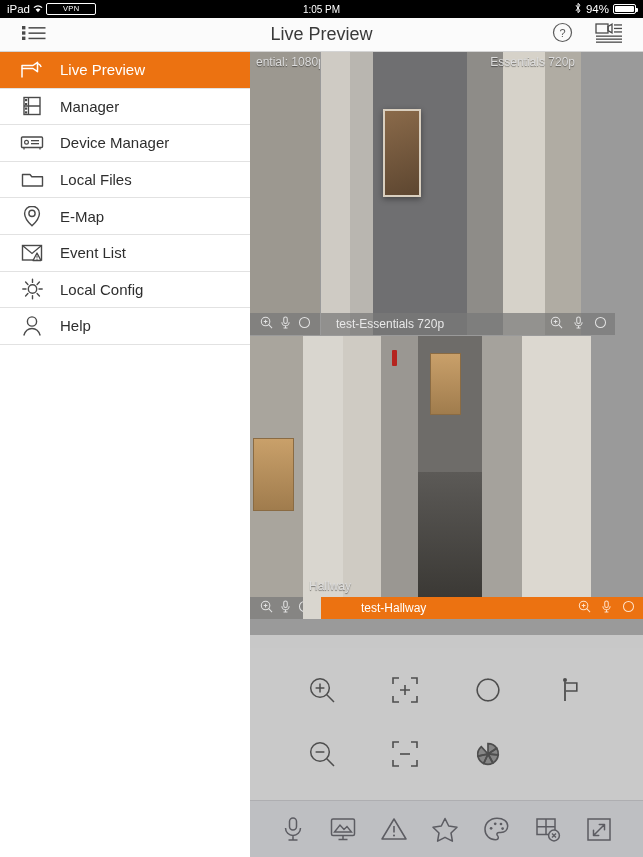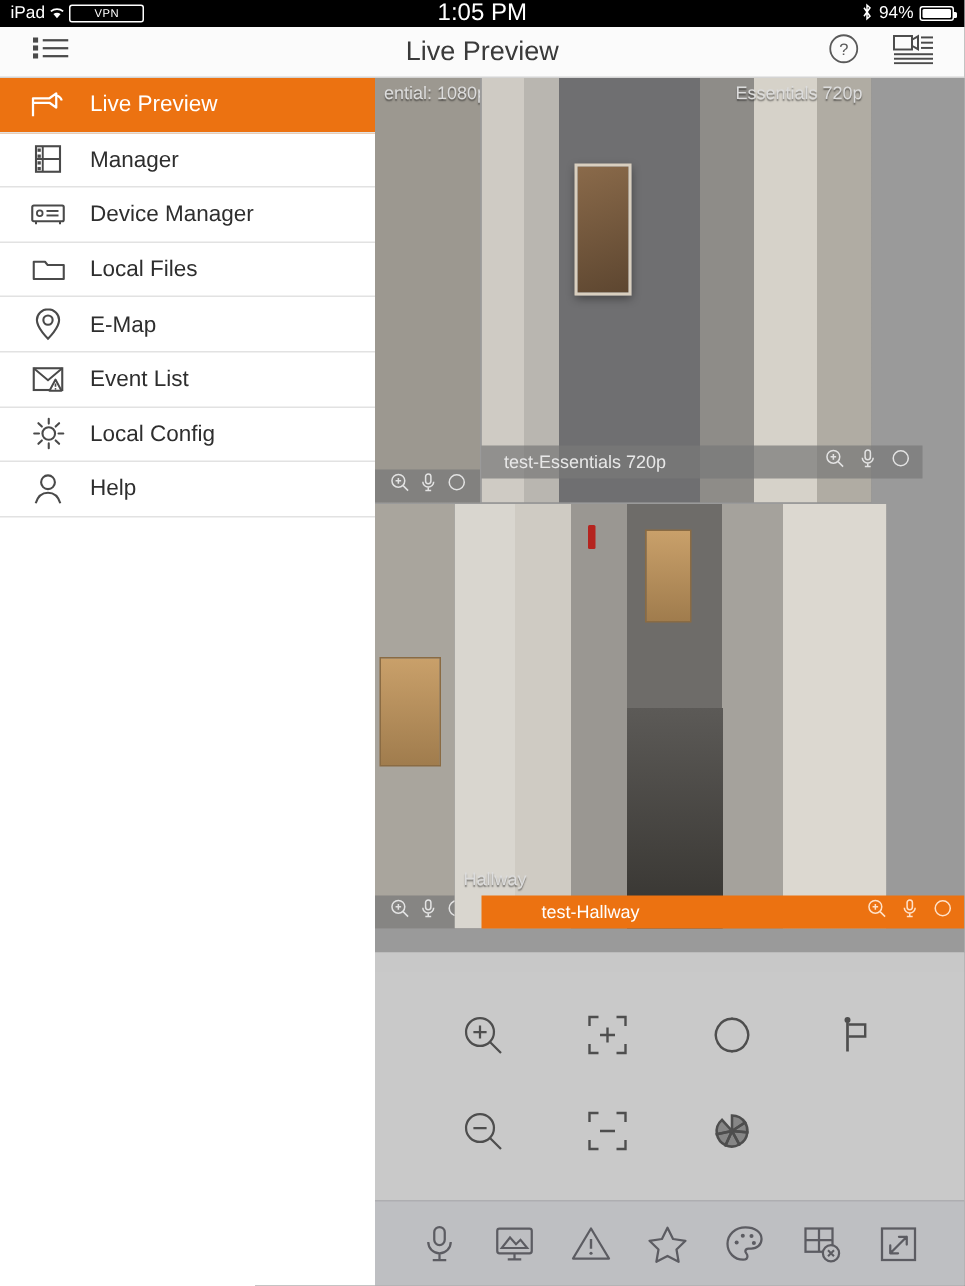--- a/index.html
+++ b/index.html
@@ -14,21 +14,21 @@
   
   #status-bar {
     position:absolute; left:0; top:0; width:643px; height:18px;
     background:#000; color:#fff;
     display:flex; align-items:center;
     font-size:11.5px;
   }
   #status-left { display:flex; align-items:center; gap:2px; padding-left:7px; }
   #status-center {
     position:absolute; left:0; right:0; text-align:center;
-    font-size:16px; font-weight:normal;
+    font-size:10px; font-weight:normal;
   }
   #status-right {
     margin-left:auto; display:flex; align-items:center; gap:4px; padding-right:7px;
     position:relative; z-index:2;
   }
   .vpn-badge {
     border:1px solid #fff; border-radius:2px;
     font-size:7.5px; padding:0 16px; line-height:10px;
     letter-spacing:0.3px;
   }
@@ -243,21 +243,21 @@
           </svg>
       </span>
     </div>
   </div>
 
   <div class="tile" style="left:321px;top:0;width:260px;height:283px;padding-left:44px;">
     <div class="tile-video v-office"></div>
     <div class="tile-overlay-label" style="right:6px;">Essentials 720p</div>
   </div>
 
-  <div class="tile-bar" style="left:321px;top:245px;width:294px;padding-left:15px;">
+  <div class="tile-bar" style="left:321px;top:261px;width:294px;padding-left:15px;">
     <span class="name">test-Essentials 720p</span>
     <span class="icons">
       <span>
         <svg width="13" height="13" viewBox="0 0 14 14">
             <circle cx="6" cy="6" r="4.6" stroke="#e2e2e2" stroke-width="1.1" fill="none"></circle>
             <path d="M9.4 9.4 13 13M4 6h4M6 4v4" stroke="#e2e2e2" stroke-width="1.1"></path>
           </svg>
       </span>
       <span>
         <svg width="11" height="13" viewBox="0 0 11 14">

